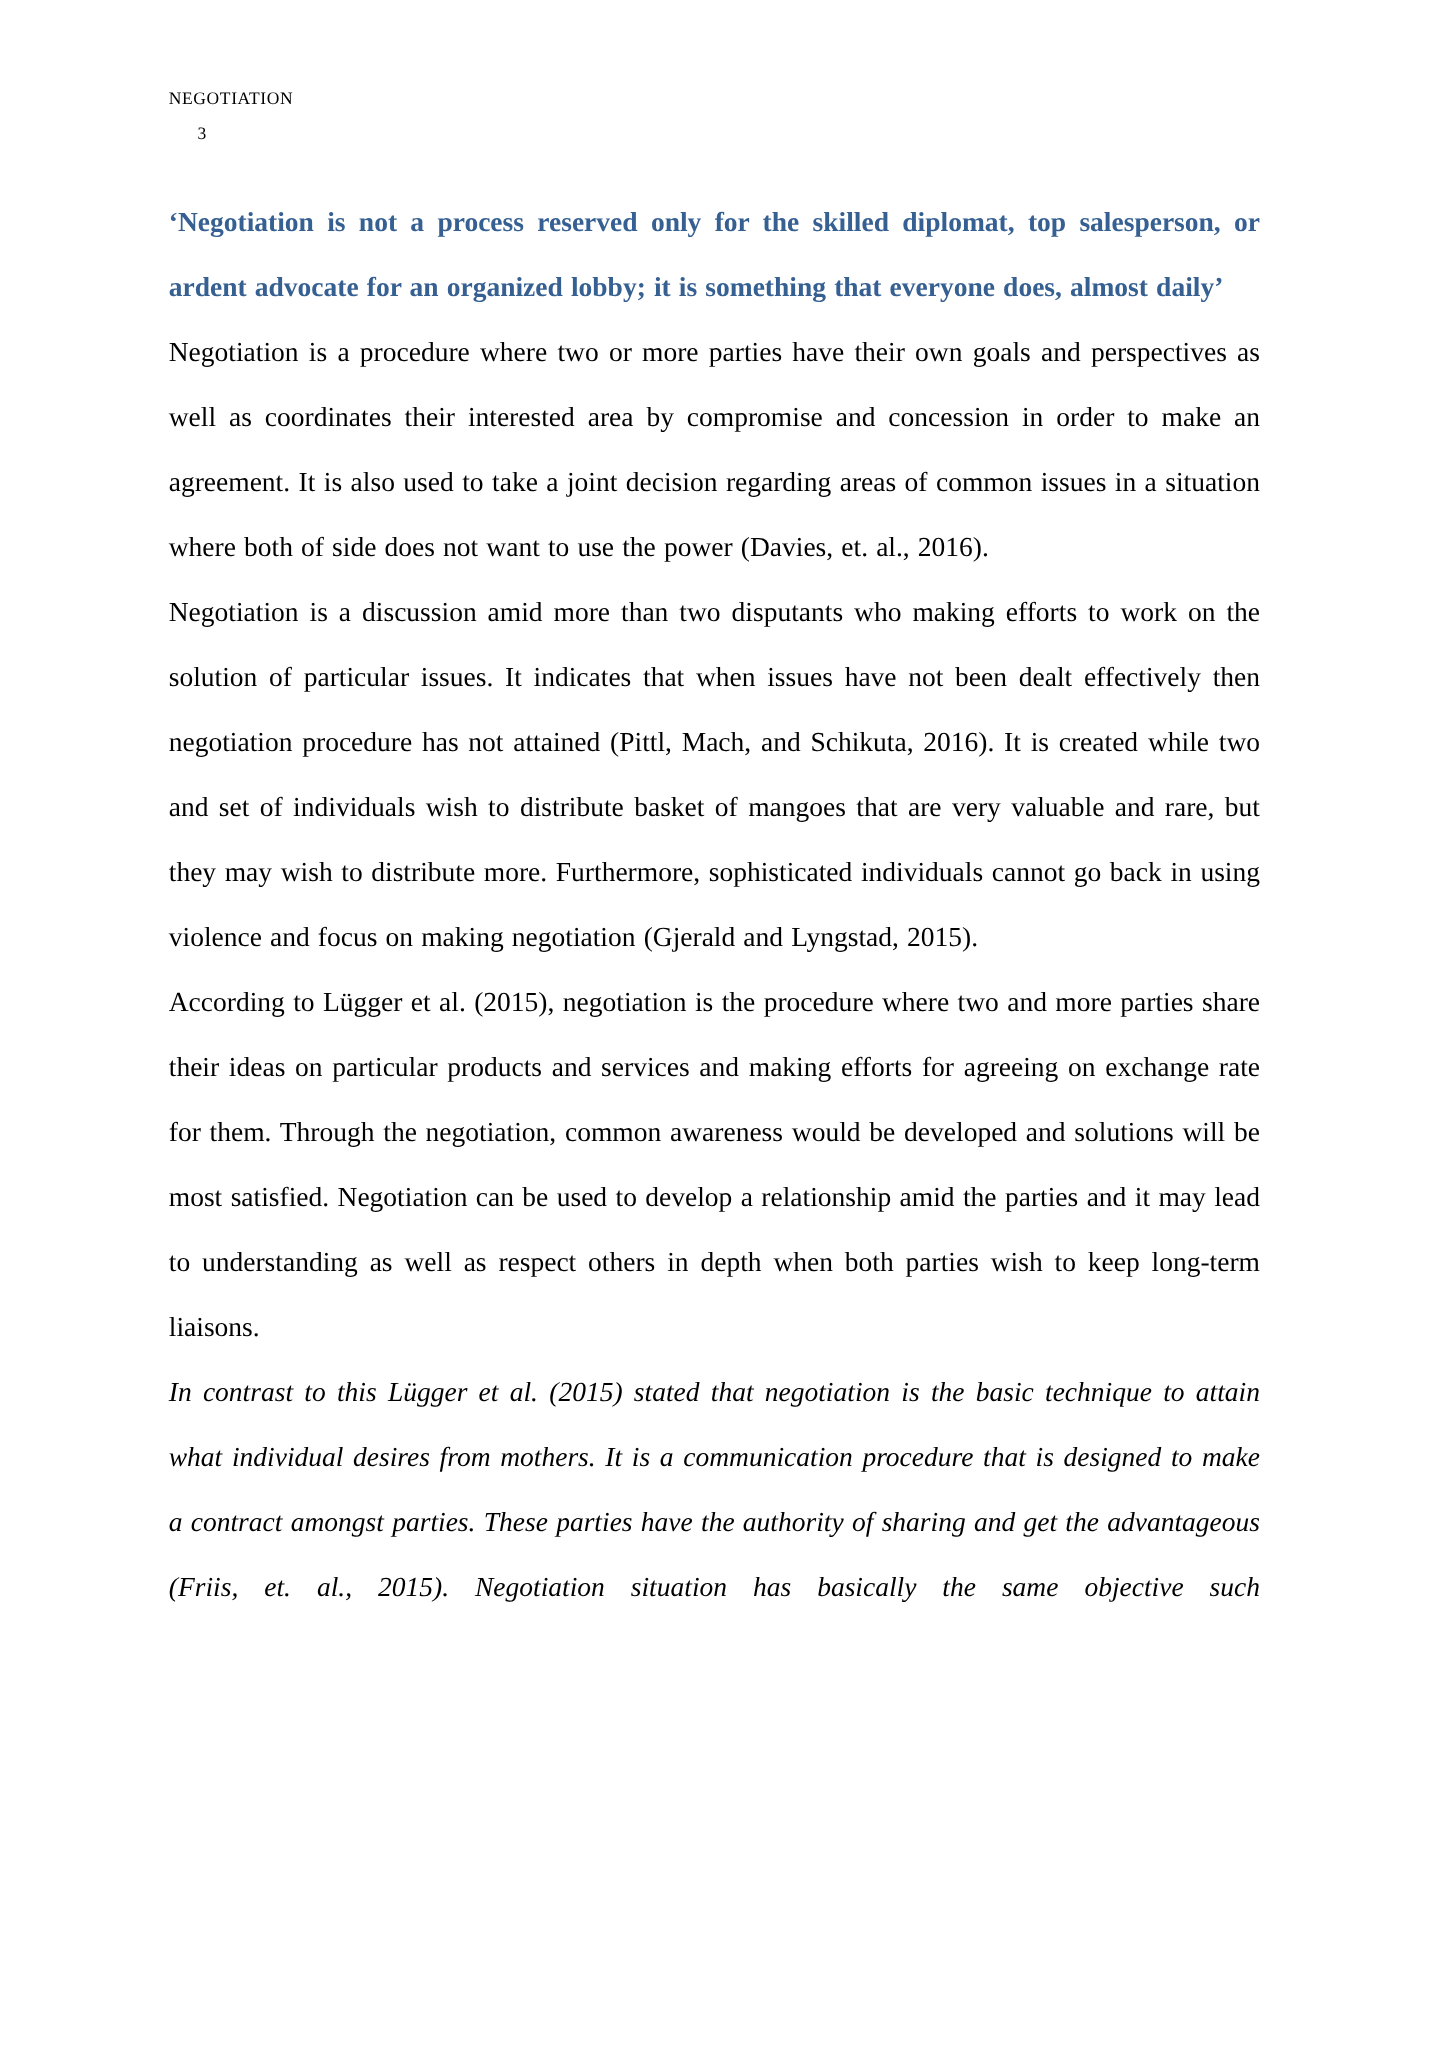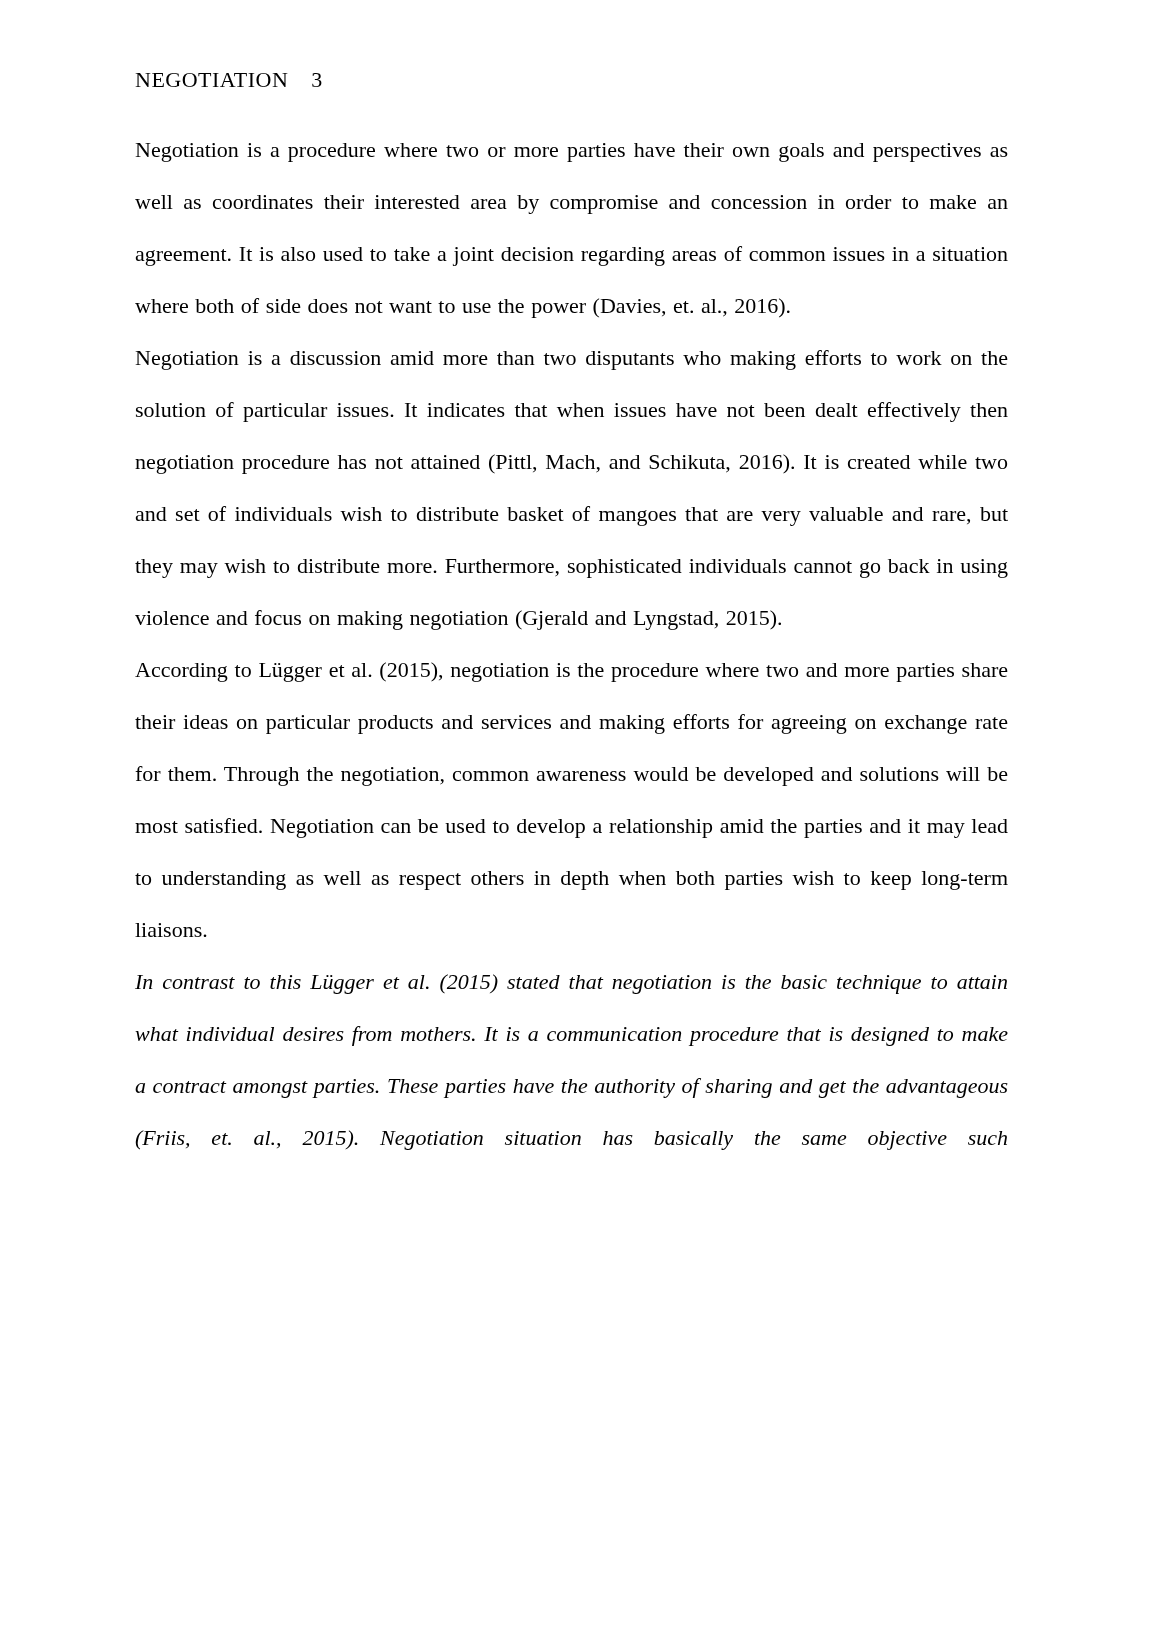--- a/index.html
+++ b/index.html
@@ -15,23 +15,24 @@
     box-sizing: border-box;
     padding: 66px 150px 60px 135px;
     font-family: "Liberation Serif", "DejaVu Serif", serif;
     color: #000000;
     overflow: hidden;
   }
   .header-row {
     display: flex;
     justify-content: flex-start;
     align-items: baseline;
-    font-size: 22px;
+    font-size: 14px;
     line-height: 28px;
     margin-bottom: 30px;
+    flex-direction: column;
   }
   .header-title {
     letter-spacing: 0.5px;
   }
   .header-pagenum {
     transform: translateX(23px);
   }
   .doc-body p {
     margin: 0;
     font-size: 22px;
@@ -53,20 +54,21 @@
 
 <div class="page">
 
   <div class="header-row">
     <span class="header-title">NEGOTIATION</span>
     <span class="header-pagenum">3</span>
   </div>
 
   <div class="doc-body">
 
+    <p class="quote">‘Negotiation is not a process reserved only for the skilled diplomat, top salesperson, or ardent advocate for an organized lobby; it is something that everyone does, almost daily’</p>
 
     <p>Negotiation is a procedure where two or more parties have their own goals and perspectives as well as coordinates their interested area by compromise and concession in order to make an agreement. It is also used to take a joint decision regarding areas of common issues in a situation where both of side does not want to use the power (Davies, et. al., 2016).</p>
 
     <p>Negotiation is a discussion amid more than two disputants who making efforts to work on the solution of particular issues. It indicates that when issues have not been dealt effectively then negotiation procedure has not attained (Pittl, Mach, and Schikuta, 2016). It is created while two and set of individuals wish to distribute basket of mangoes that are very valuable and rare, but they may wish to distribute more. Furthermore, sophisticated individuals cannot go back in using violence and focus on making negotiation (Gjerald and Lyngstad, 2015).</p>
 
     <p>According to Lügger et al. (2015), negotiation is the procedure where two and more parties share their ideas on particular products and services and making efforts for agreeing on exchange rate for them. Through the negotiation, common awareness would be developed and solutions will be most satisfied. Negotiation can be used to develop a relationship amid the parties and it may lead to understanding as well as respect others in depth when both parties wish to keep long-term liaisons.</p>
 
     <p class="continues">In contrast to this Lügger et al. (2015) stated that negotiation is the basic technique to attain what individual desires from mothers. It is a communication procedure that is designed to make a contract amongst parties. These parties have the authority of sharing and get the advantageous (Friis, et. al., 2015). Negotiation situation has basically the same objective such</p>
   </div>
 

